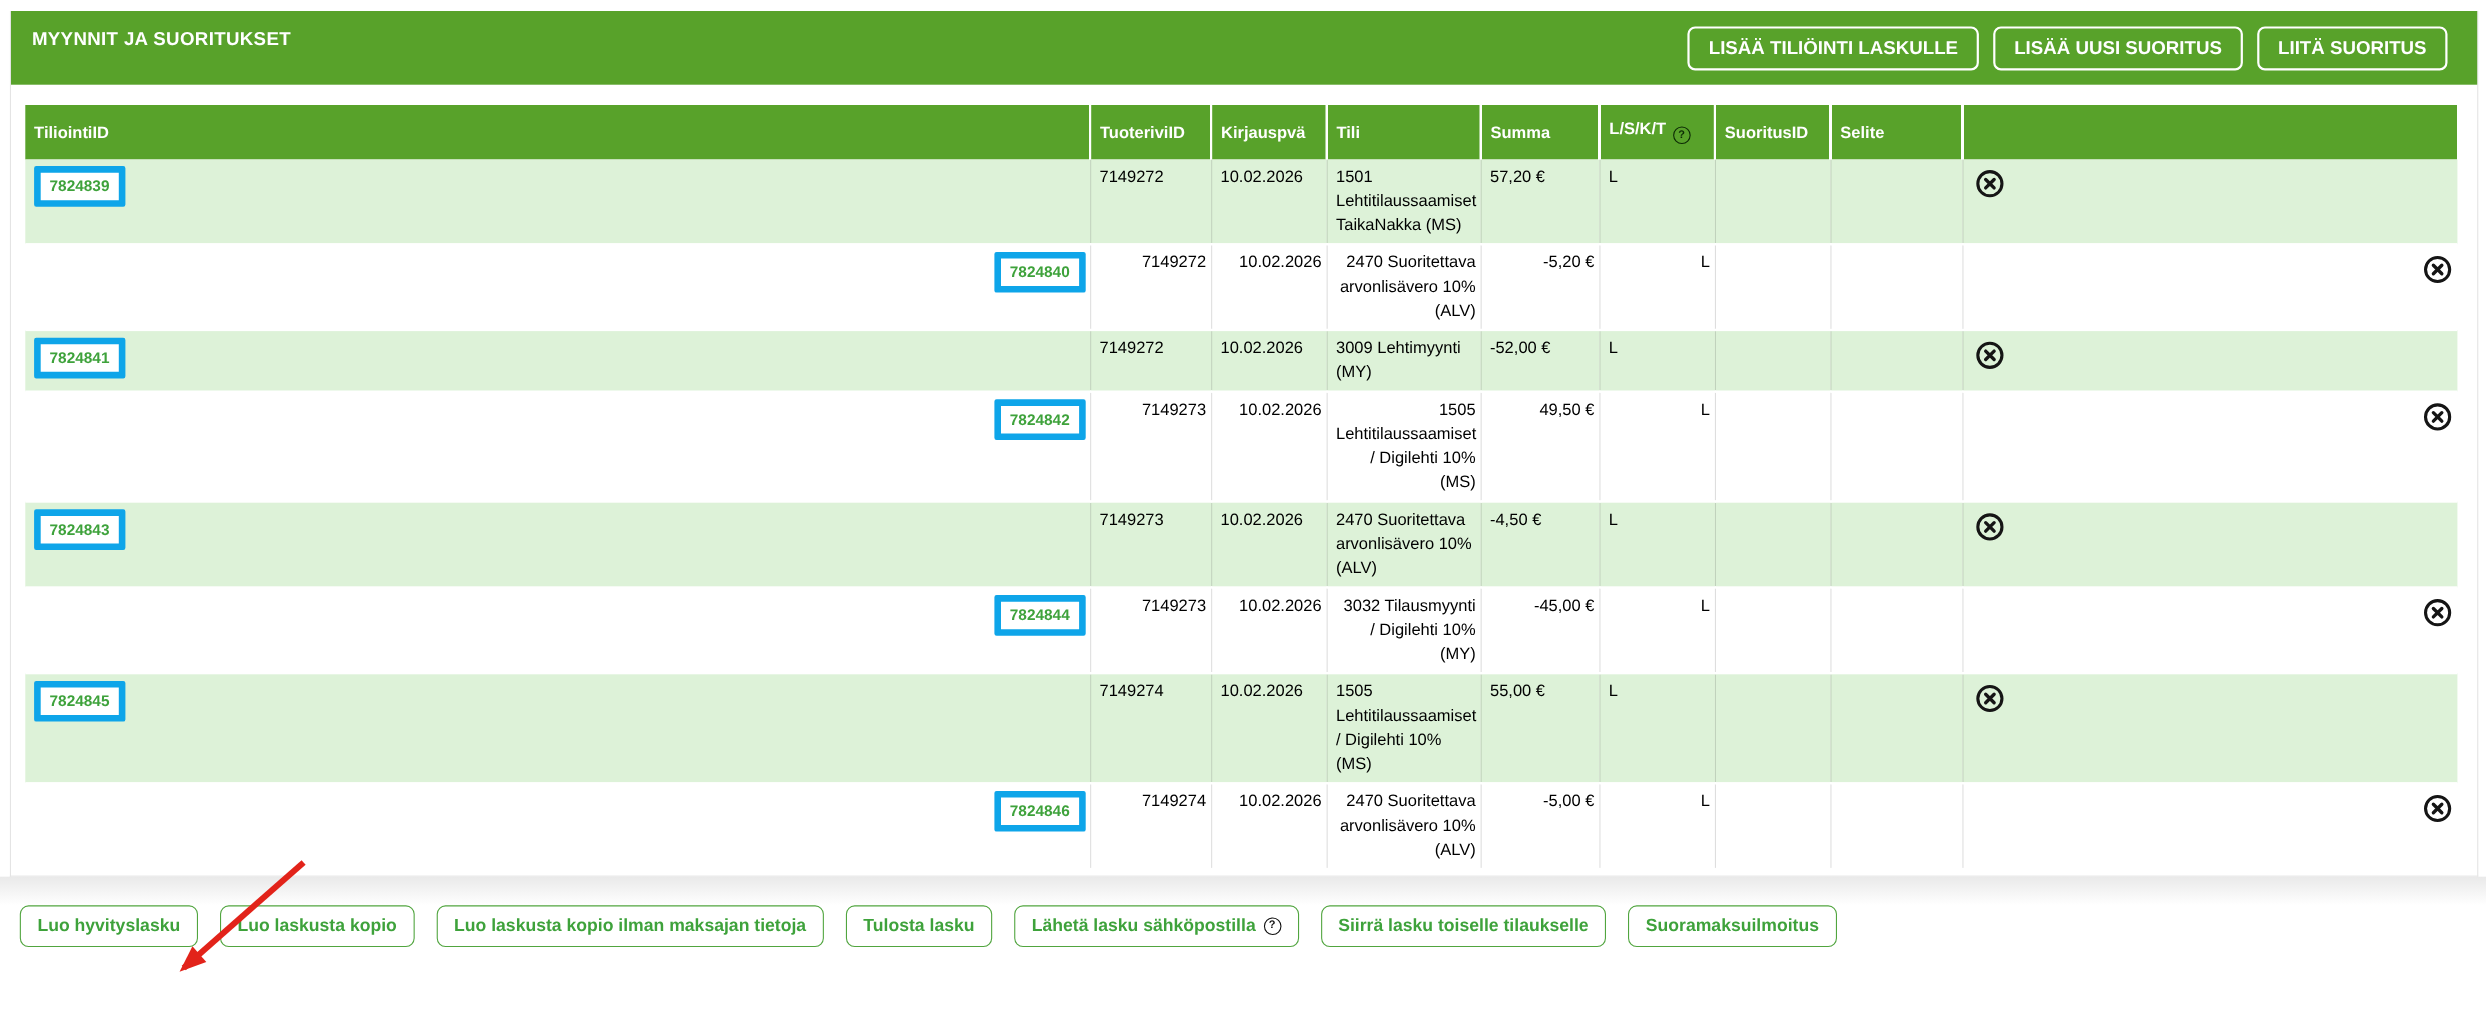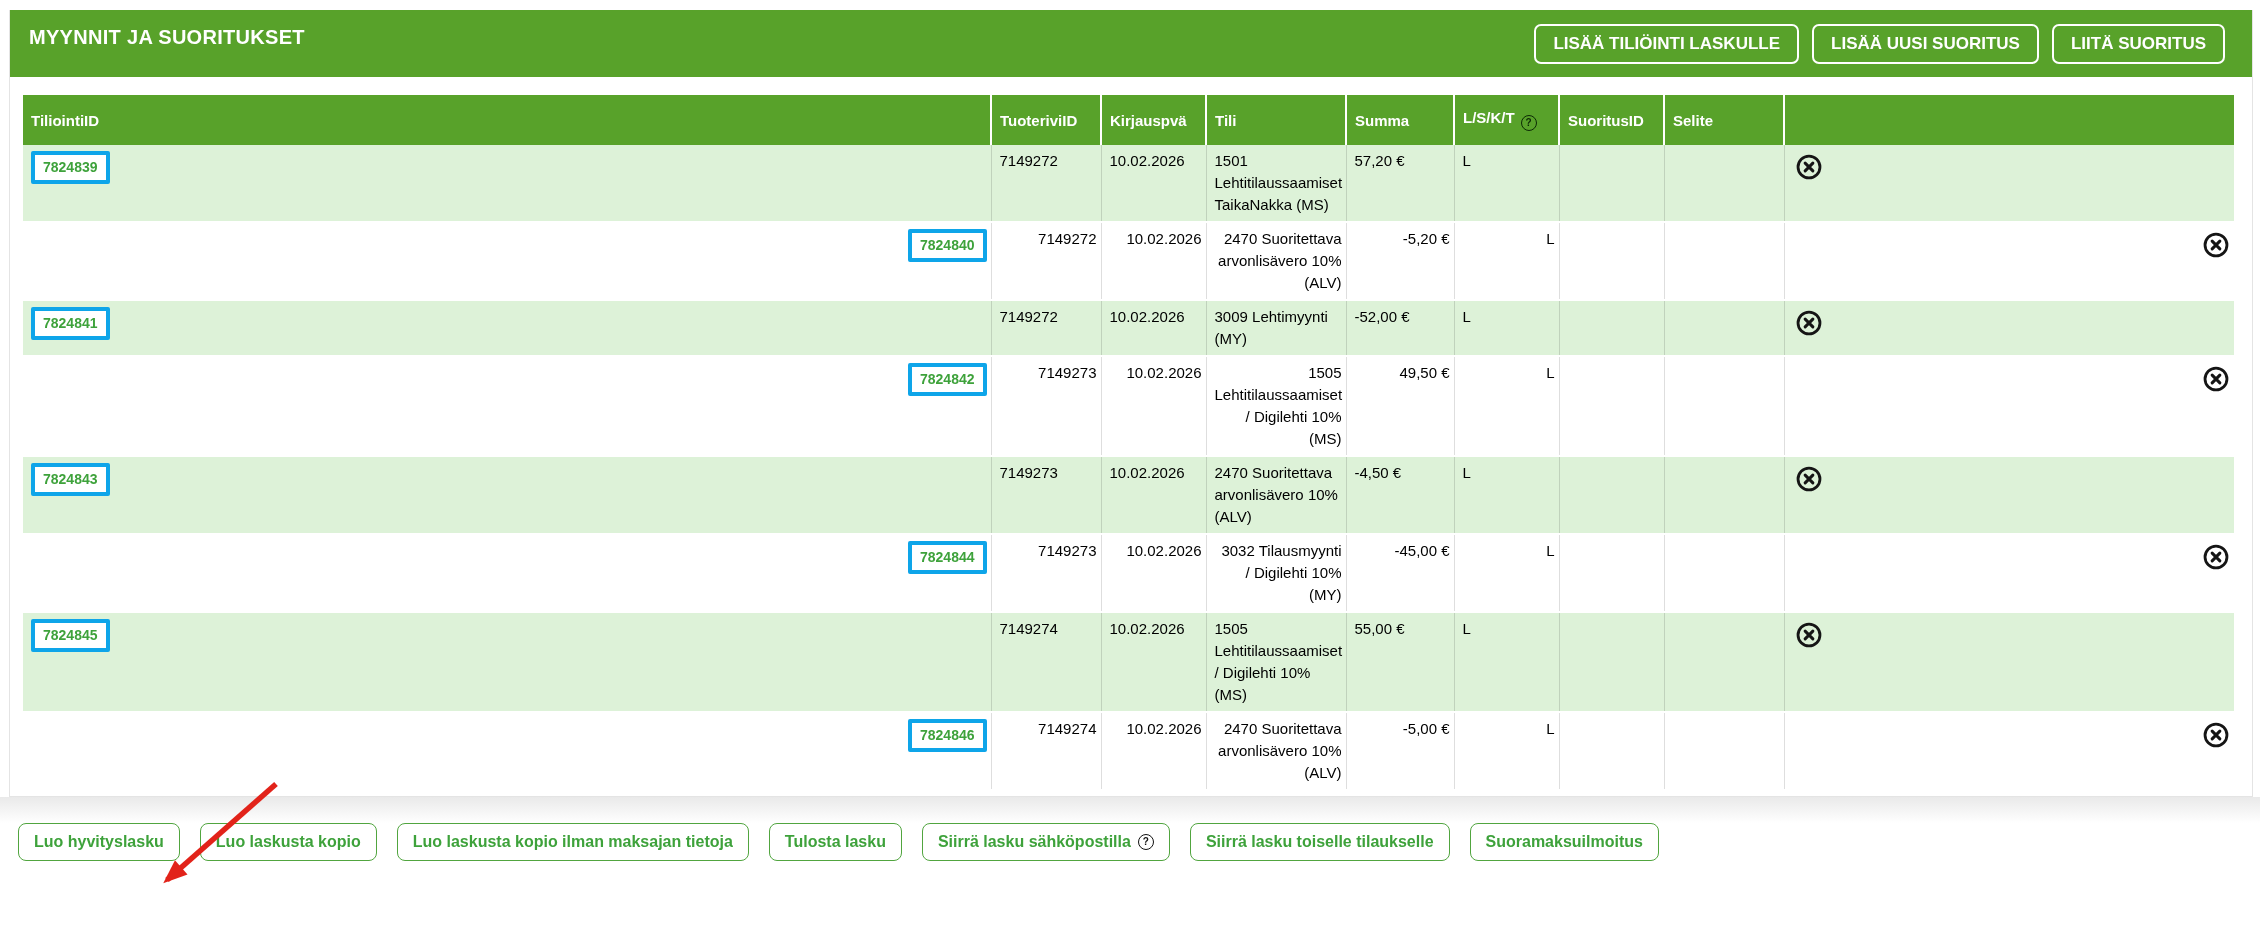--- a/index.html
+++ b/index.html
@@ -22,21 +22,21 @@
   .panel-bar {
     height: 67px;
     background: #58a22a;
     display: flex;
     align-items: center;
     justify-content: space-between;
     padding: 0 27px 0 19px;
   }
   .panel-title {
     color: #ffffff;
-    font-size: 20px;
+    font-size: 17px;
     font-weight: bold;
     letter-spacing: .3px;
     align-self: flex-start;
     margin-top: 16px;
   }
   .bar-buttons { display: flex; gap: 13px; align-items: center; margin-left: 48px; }
   .bar-btn {
     height: 40px;
     padding: 0 17px;
     background: transparent;
@@ -85,21 +85,21 @@
     padding: 5px 4px 5px 8px;
     line-height: 22px;
     color: #000000;
   }
   tbody td + td { border-left: 1px solid rgba(0,0,0,0.13); }
   .id-chip {
     display: inline-block;
     margin-top: 1px;
     padding: 1px 8px 2px 8px;
     background: #ffffff;
-    border: 4px solid #0ea5e9;
+    border: 6px solid #0ea5e9;
     border-radius: 2px;
     color: #3ea23b;
     font-weight: bold;
     font-size: 14px;
     cursor: pointer;
   }
   .q-icon {
     display: inline-flex;
     align-items: center;
     justify-content: center;
@@ -319,21 +319,21 @@
     <button class="fbtn">
       <span>Luo laskusta kopio</span>
     </button>
     <button class="fbtn">
       <span>Luo laskusta kopio ilman maksajan tietoja</span>
     </button>
     <button class="fbtn">
       <span>Tulosta lasku</span>
     </button>
     <button class="fbtn">
-      <span>Siirrä lasku sähköpostilla</span>
+      <span>Lähetä lasku sähköpostilla</span>
       <span class="q-icon">?</span>
     </button>
     <button class="fbtn">
       <span>Siirrä lasku toiselle tilaukselle</span>
     </button>
     <button class="fbtn">
       <span>Suoramaksuilmoitus</span>
     </button>
   </div>
 

